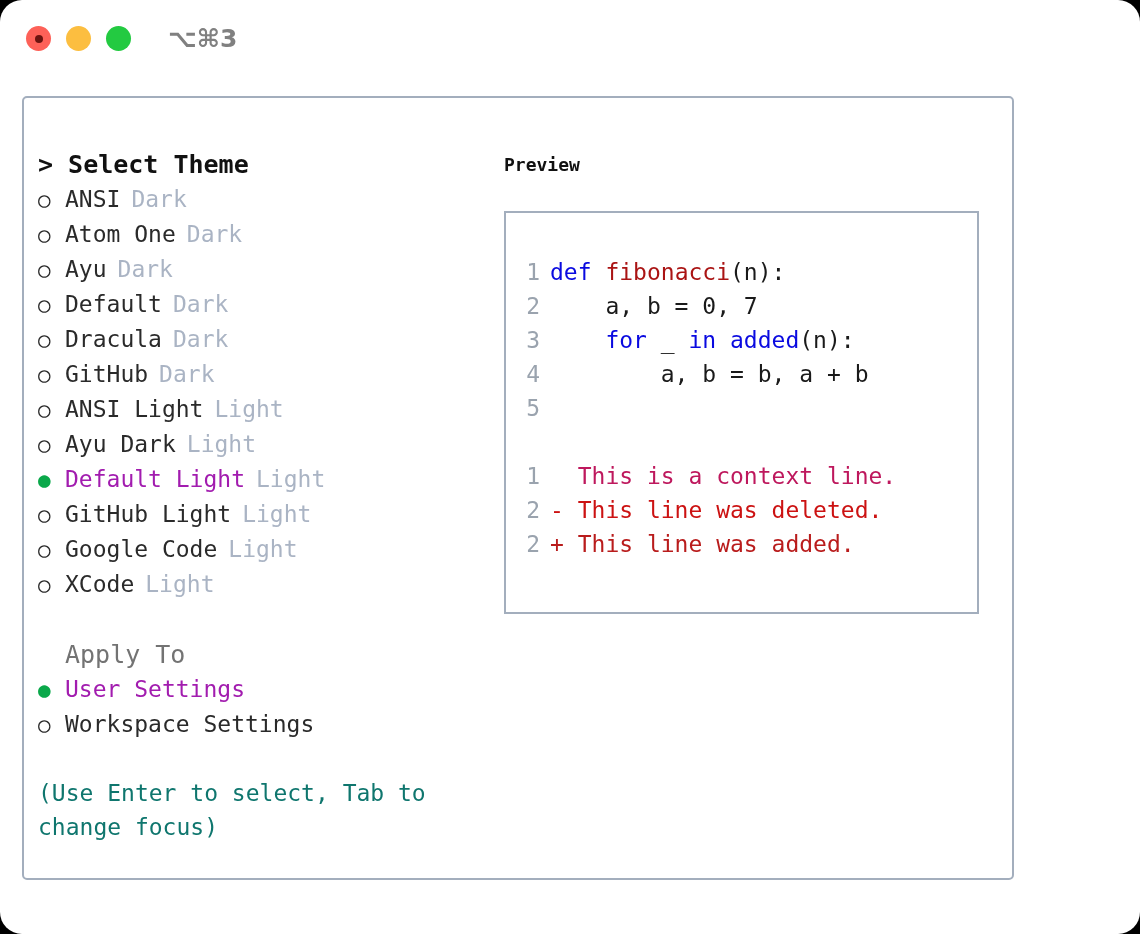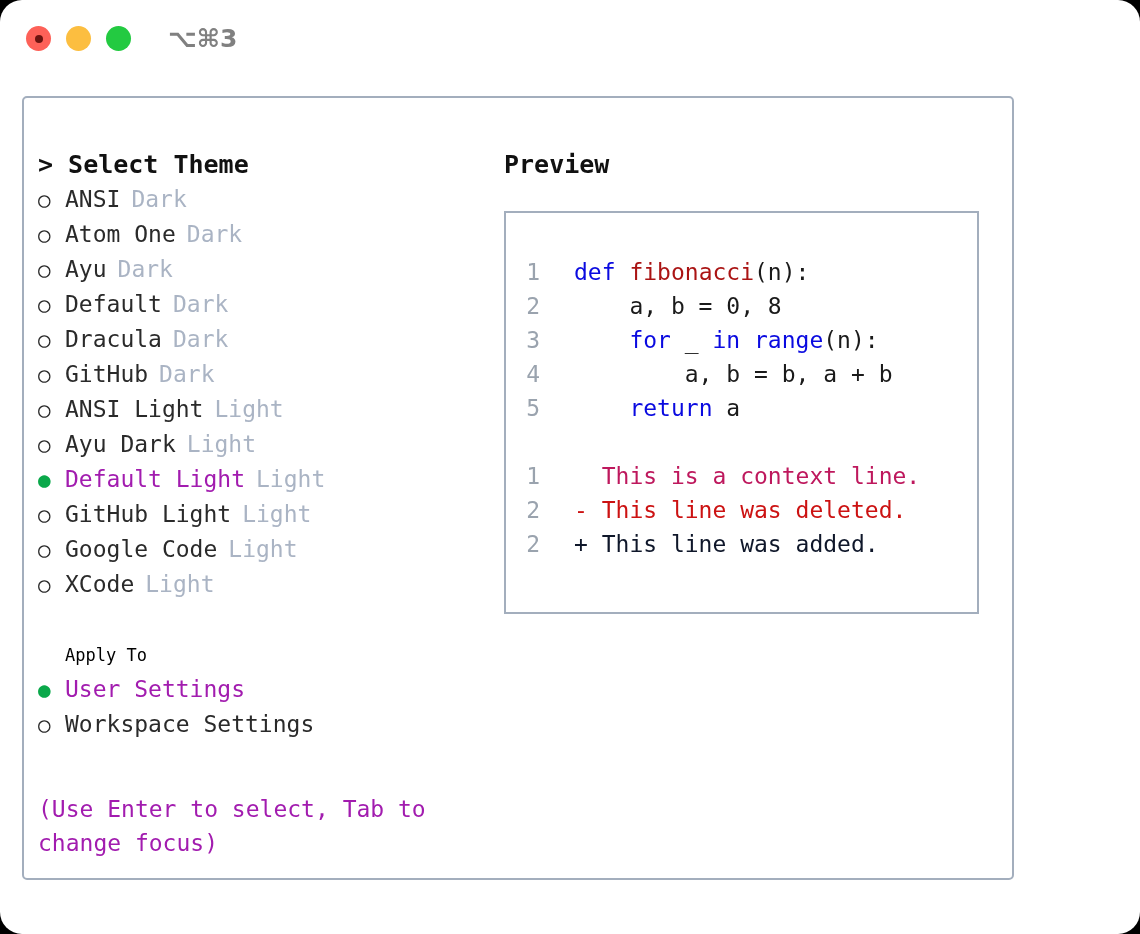--- a/index.html
+++ b/index.html
@@ -127,44 +127,44 @@
   .opt-row.selected .opt-label { color: #a21caf; }
   .opt-label { color: #2a2a2a; text-align: center; }
   .opt-tag {
     color: #aab4c4;
     padding-left: 11px;
   }
 
   .section-gap { height: 36px; }
 
   .section-header {
-    font-size: 17px;
-    line-height: 34px;
-    color: #000000;
+    font-size: 25px;
+    line-height: 34px;
+    color: #737373;
     white-space: pre;
     padding-left: 27px;
   }
 
   .hint {
-    margin-top: 50px;
+    margin-top: 34px;
     font-size: 23px;
     line-height: 34px;
-    color: #a21caf;
+    color: #0f766e;
     width: 418px;
     word-spacing: 0px;
   }
 
   
   .right-col {
     flex: 1;
     padding: 50px 0 0 0;
     position: relative;
   }
   .preview-header {
-    font-size: 25px;
+    font-size: 18px;
     font-weight: bold;
     color: #111111;
     line-height: 34px;
     white-space: pre;
     margin-left: 2px;
   }
   .preview-box {
     margin-top: 29px;
     margin-left: 2px;
     width: 475px;
@@ -183,28 +183,28 @@
     color: #1a1a1a;
   }
   .lineno {
     display: inline-block;
     width: 44px;
     flex: 0 0 44px;
     text-align: right;
     color: #9aa3ae;
     padding-right: 10px;
   }
-  .code-text { white-space: pre; margin-left: 24px; }
+  .code-text { white-space: pre; }
   .kw  { color: #0a0ae0; }
   .fn  { color: #aa1414; }
   .pl  { color: #1a1a1a; }
   .blank-line { height: 34px; }
   .ctx { color: #be185d; }
   .del { color: #cc1212; }
-  .add { color: #0f172a; }
+  .add { color: #b91c1c; }
 </style>
 </head>
 <body>
 
 <div class="window">
 
   <div class="titlebar">
     <div class="traffic">
       <span class="dot dot-red"></span>
       <span class="dot dot-yellow"></span>
@@ -241,24 +241,24 @@
           </div>
 
         <div class="hint">(Use Enter to select, Tab to change focus)</div>
       </div>
 
       <div class="right-col">
         <div class="preview-header">Preview</div>
         <div class="preview-box">
           <div id="code-lines">
               <div class="code-line"><span class="lineno">1</span><span class="code-text"><span class="kw">def </span><span class="fn">fibonacci</span><span class="pl">(n):</span></span></div>
-              <div class="code-line"><span class="lineno">2</span><span class="code-text"><span class="pl">    a, b = 0, 8</span></span></div>
-              <div class="code-line"><span class="lineno">3</span><span class="code-text"><span class="pl">    </span><span class="kw">for</span><span class="pl"> _ </span><span class="kw">in range</span><span class="pl">(n):</span></span></div>
+              <div class="code-line"><span class="lineno">2</span><span class="code-text"><span class="pl">    a, b = 0, 7</span></span></div>
+              <div class="code-line"><span class="lineno">3</span><span class="code-text"><span class="pl">    </span><span class="kw">for</span><span class="pl"> _ </span><span class="kw">in added</span><span class="pl">(n):</span></span></div>
               <div class="code-line"><span class="lineno">4</span><span class="code-text"><span class="pl">        a, b = b, a + b</span></span></div>
-              <div class="code-line"><span class="lineno">5</span><span class="code-text"><span class="pl">    </span><span class="kw">return</span><span class="pl"> a</span></span></div>
+              <div class="code-line"><span class="lineno">5</span></div>
             </div>
           <div class="blank-line"></div>
           <div id="diff-lines">
               <div class="code-line"><span class="lineno">1</span><span class="code-text ctx">  This is a context line.</span></div>
               <div class="code-line"><span class="lineno">2</span><span class="code-text del">- This line was deleted.</span></div>
               <div class="code-line"><span class="lineno">2</span><span class="code-text add">+ This line was added.</span></div>
             </div>
         </div>
       </div>
 

